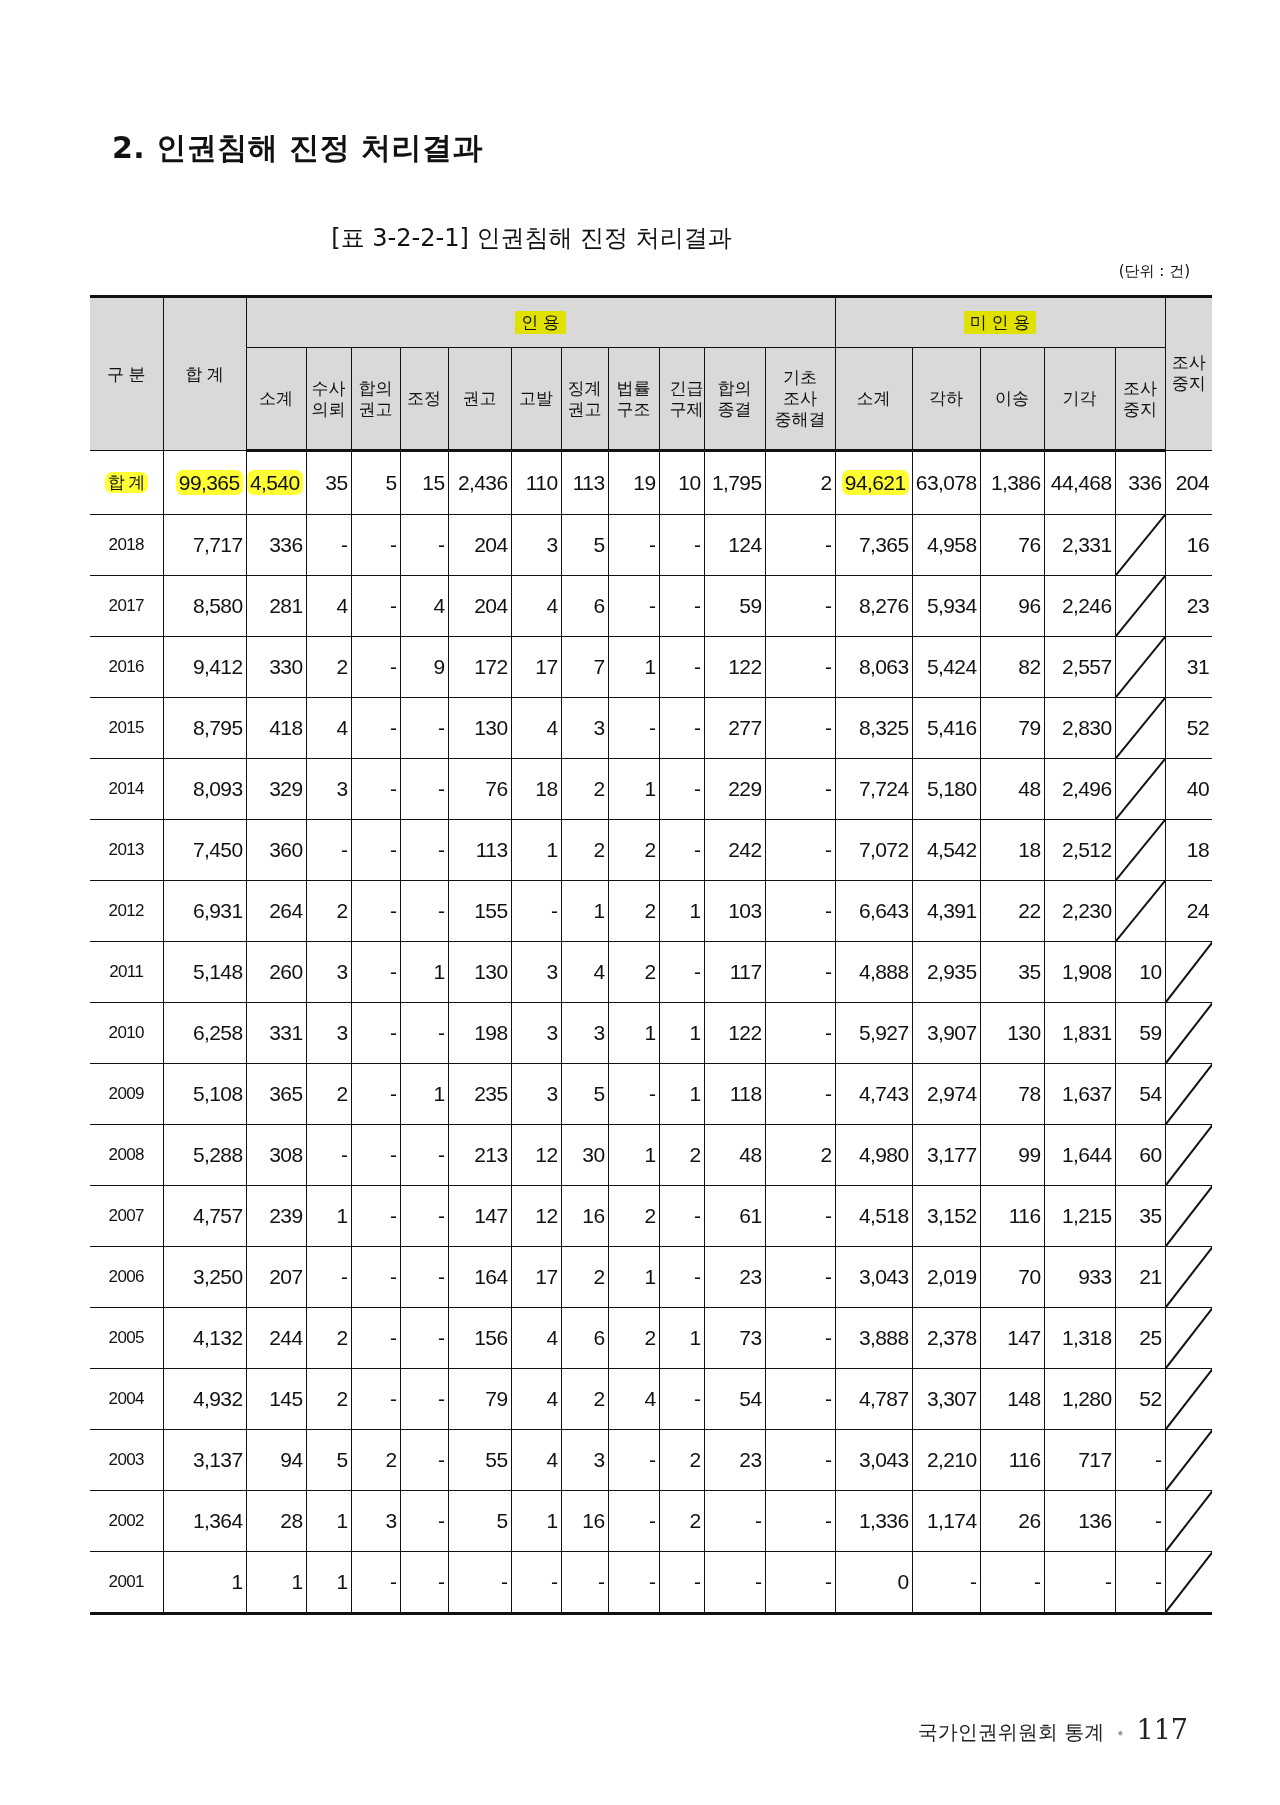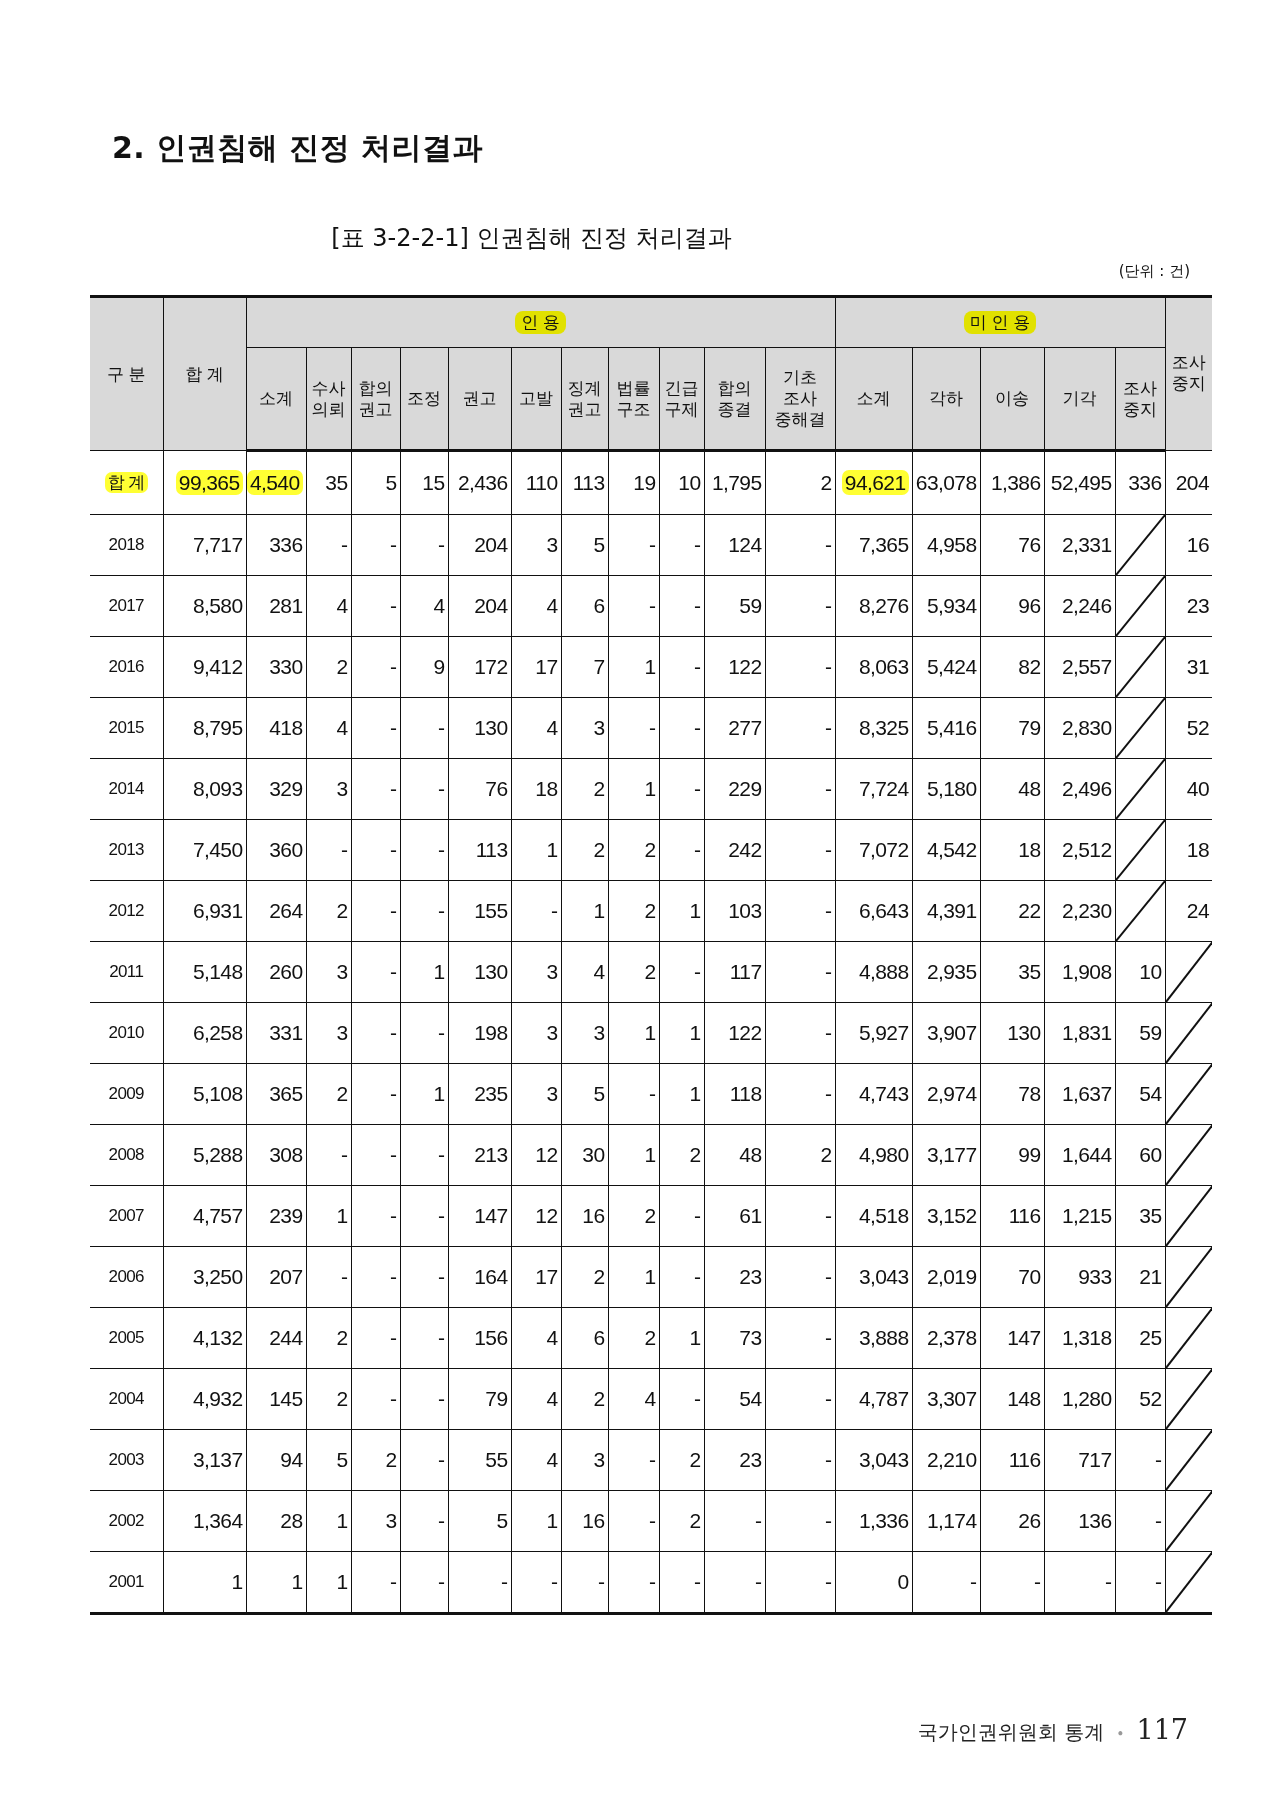--- a/index.html
+++ b/index.html
@@ -16,21 +16,21 @@
   thead tr.sub-row th { height: 101px; border-bottom: 3.5px solid #111; }
   thead th.rowspan-head { vertical-align: middle; }
   thead th.rowspan-head.top { vertical-align: top; padding-top: 54px; }
   tbody td { height: 60px; font-size: 21px; text-align: right; padding-right: 3px; letter-spacing: -0.6px; }
   tbody td.year { text-align: center; font-size: 17px; padding-right: 0; }
   tbody tr:last-child td { border-bottom: 3.5px solid #111; }
   tbody tr.total-row td { height: 62px; }
   table tr > :first-child { border-left: none; }
   table tr > :last-child { border-right: none; }
   .hl { background: #ffff33; border-radius: 7px; padding: 1px 3px; }
-  .hl-group { background: #e1e100; border-radius: 8px; padding: 2px 6px; }
+  .hl-group { background: #e1e100; border-radius: 1px; padding: 2px 6px; }
   td.diag { position: relative; }
   td.diag svg { position: absolute; left: 0; top: 0; width: 100%; height: 100%; }
   .footer { position: absolute; right: 92px; top: 1714px; font-family: "DejaVu Serif", "Liberation Serif", serif; font-size: 20px; color: #222; }
   .footer .dot { color: #999; margin: 0 12px; font-size: 14px; vertical-align: middle; }
   .footer .page-no { font-size: 27px; }
 </style>
 </head>
 <body>
 
 <div class="section-title">2. 인권침해 진정 처리결과</div>
@@ -75,21 +75,21 @@
 의뢰</th>
           <th style="white-space: pre-line;">합의
 권고</th>
           <th style="white-space: pre-line; font-family: Liberation Serif, serif;">조정</th>
           <th style="white-space: pre-line;">권고</th>
           <th style="white-space: pre-line;">고발</th>
           <th style="white-space: pre-line; margin-left: 16px;">징계
 권고</th>
           <th style="white-space: pre-line;">법률
 구조</th>
-          <th style="white-space: pre-line;">긴급
+          <th style="white-space: pre-line; text-align: right;">긴급
 구제</th>
           <th style="white-space: pre-line;">합의
 종결</th>
           <th style="white-space: pre-line;">기초
 조사
 중해결</th>
           <th style="white-space: pre-line;">소계</th>
           <th style="white-space: pre-line;">각하</th>
           <th style="white-space: pre-line;">이송</th>
           <th style="white-space: pre-line;">기각</th>
@@ -108,21 +108,21 @@
           <td>2,436</td>
           <td>110</td>
           <td>113</td>
           <td>19</td>
           <td>10</td>
           <td>1,795</td>
           <td>2</td>
           <td><span class="hl">94,621</span></td>
           <td>63,078</td>
           <td>1,386</td>
-          <td>52,495</td>
+          <td>44,468</td>
           <td>336</td>
           <td>204</td>
         </tr>
         <tr>
           <td class="year">2018</td>
           <td>7,717</td>
           <td>336</td>
           <td>-</td>
           <td>-</td>
           <td>-</td>

